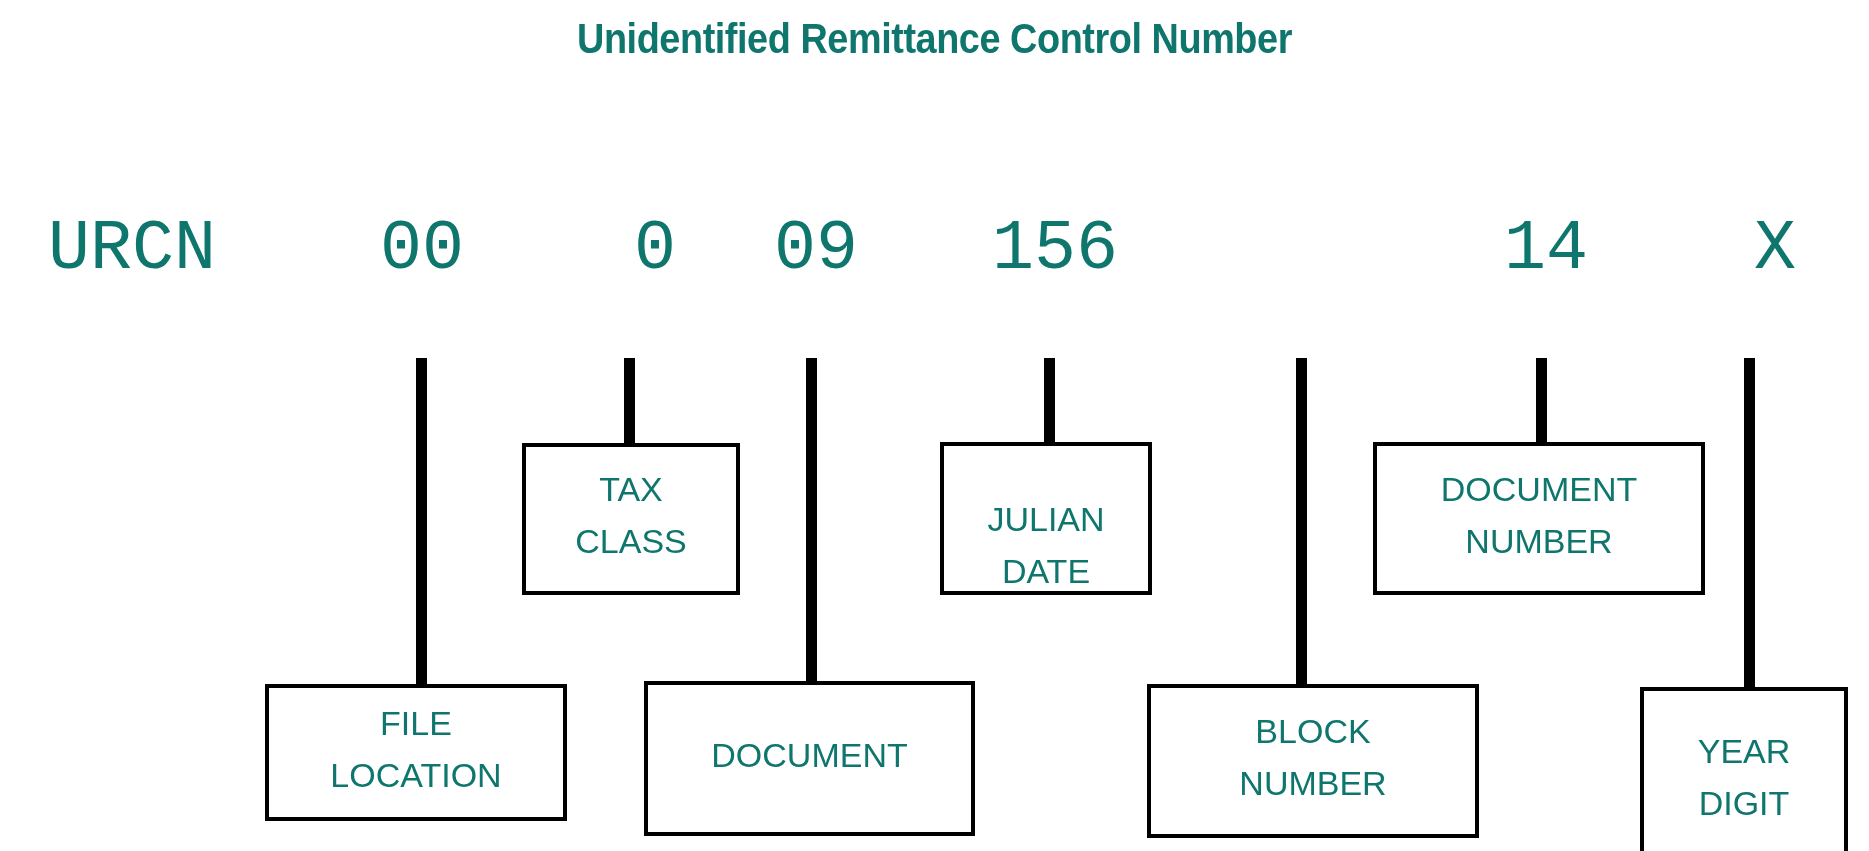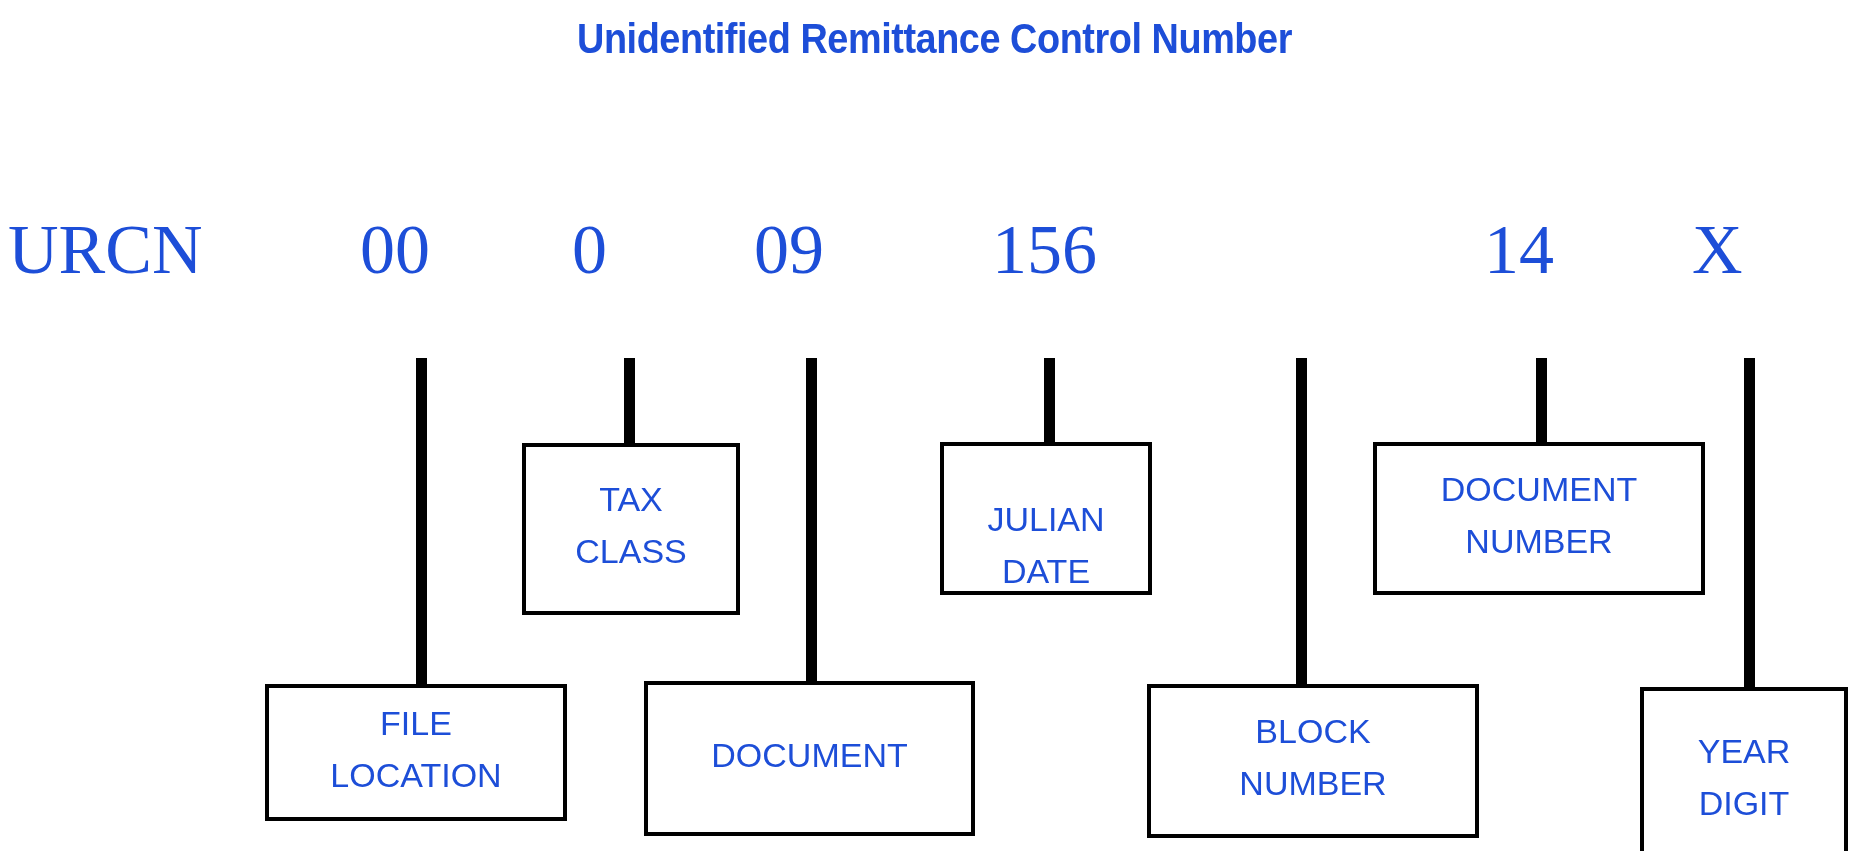--- a/index.html
+++ b/index.html
@@ -7,44 +7,44 @@
     padding: 0;
     background: #ffffff;
   }
   #canvas {
     position: relative;
     width: 1869px;
     height: 851px;
     background: #ffffff;
     overflow: hidden;
     font-family: "Liberation Sans", sans-serif;
-    color: #1d4ed8;
+    color: #0f766e;
   }
   #diagram-title {
     position: absolute;
     left: 0;
     top: 14px;
     width: 1869px;
     text-align: center;
     font-family: "Liberation Sans", sans-serif;
     font-weight: bold;
     font-size: 43px;
     letter-spacing: -0.5px;
     transform: scaleX(0.88);
     transform-origin: 50% 50%;
     white-space: nowrap;
   }
   .urcn-segment {
     position: absolute;
-    font-family: Liberation Serif, serif;
+    font-family: Liberation Mono, monospace;
     font-weight: normal;
     font-size: 70px;
     line-height: 70px;
     white-space: nowrap;
-    text-align: left;
+    text-align: right;
   }
   .connector {
     position: absolute;
     background: #000000;
     width: 11px;
   }
   .label-box {
     position: absolute;
     box-sizing: border-box;
     border: 4px solid #000000;
@@ -78,21 +78,21 @@
   <div class="connector" style="left:416px; top:358px; height:334px;"></div>
   <div class="label-box" style="left:265px; top:684px; width:302px; height:137px;">
     <div class="box-inner">
       <div>FILE</div>
       <div class="line2">LOCATION</div>
     </div>
   </div>
 
   <div class="urcn-segment" style="left:572px; top:215px; width:104px;">0</div>
   <div class="connector" style="left:624px; top:358px; height:88px;"></div>
-  <div class="label-box" style="left:522px; top:443px; width:218px; height:172px;">
+  <div class="label-box" style="left:522px; top:443px; width:218px; height:152px;">
     <div class="box-inner">
       <div>TAX</div>
       <div class="line2">CLASS</div>
     </div>
   </div>
 
   <div class="urcn-segment" style="left:754px; top:215px; width:104px;">09</div>
   <div class="connector" style="left:806px; top:358px; height:328px;"></div>
   <div class="label-box" style="left:644px; top:681px; width:331px; height:155px;">
     <div class="box-inner">

